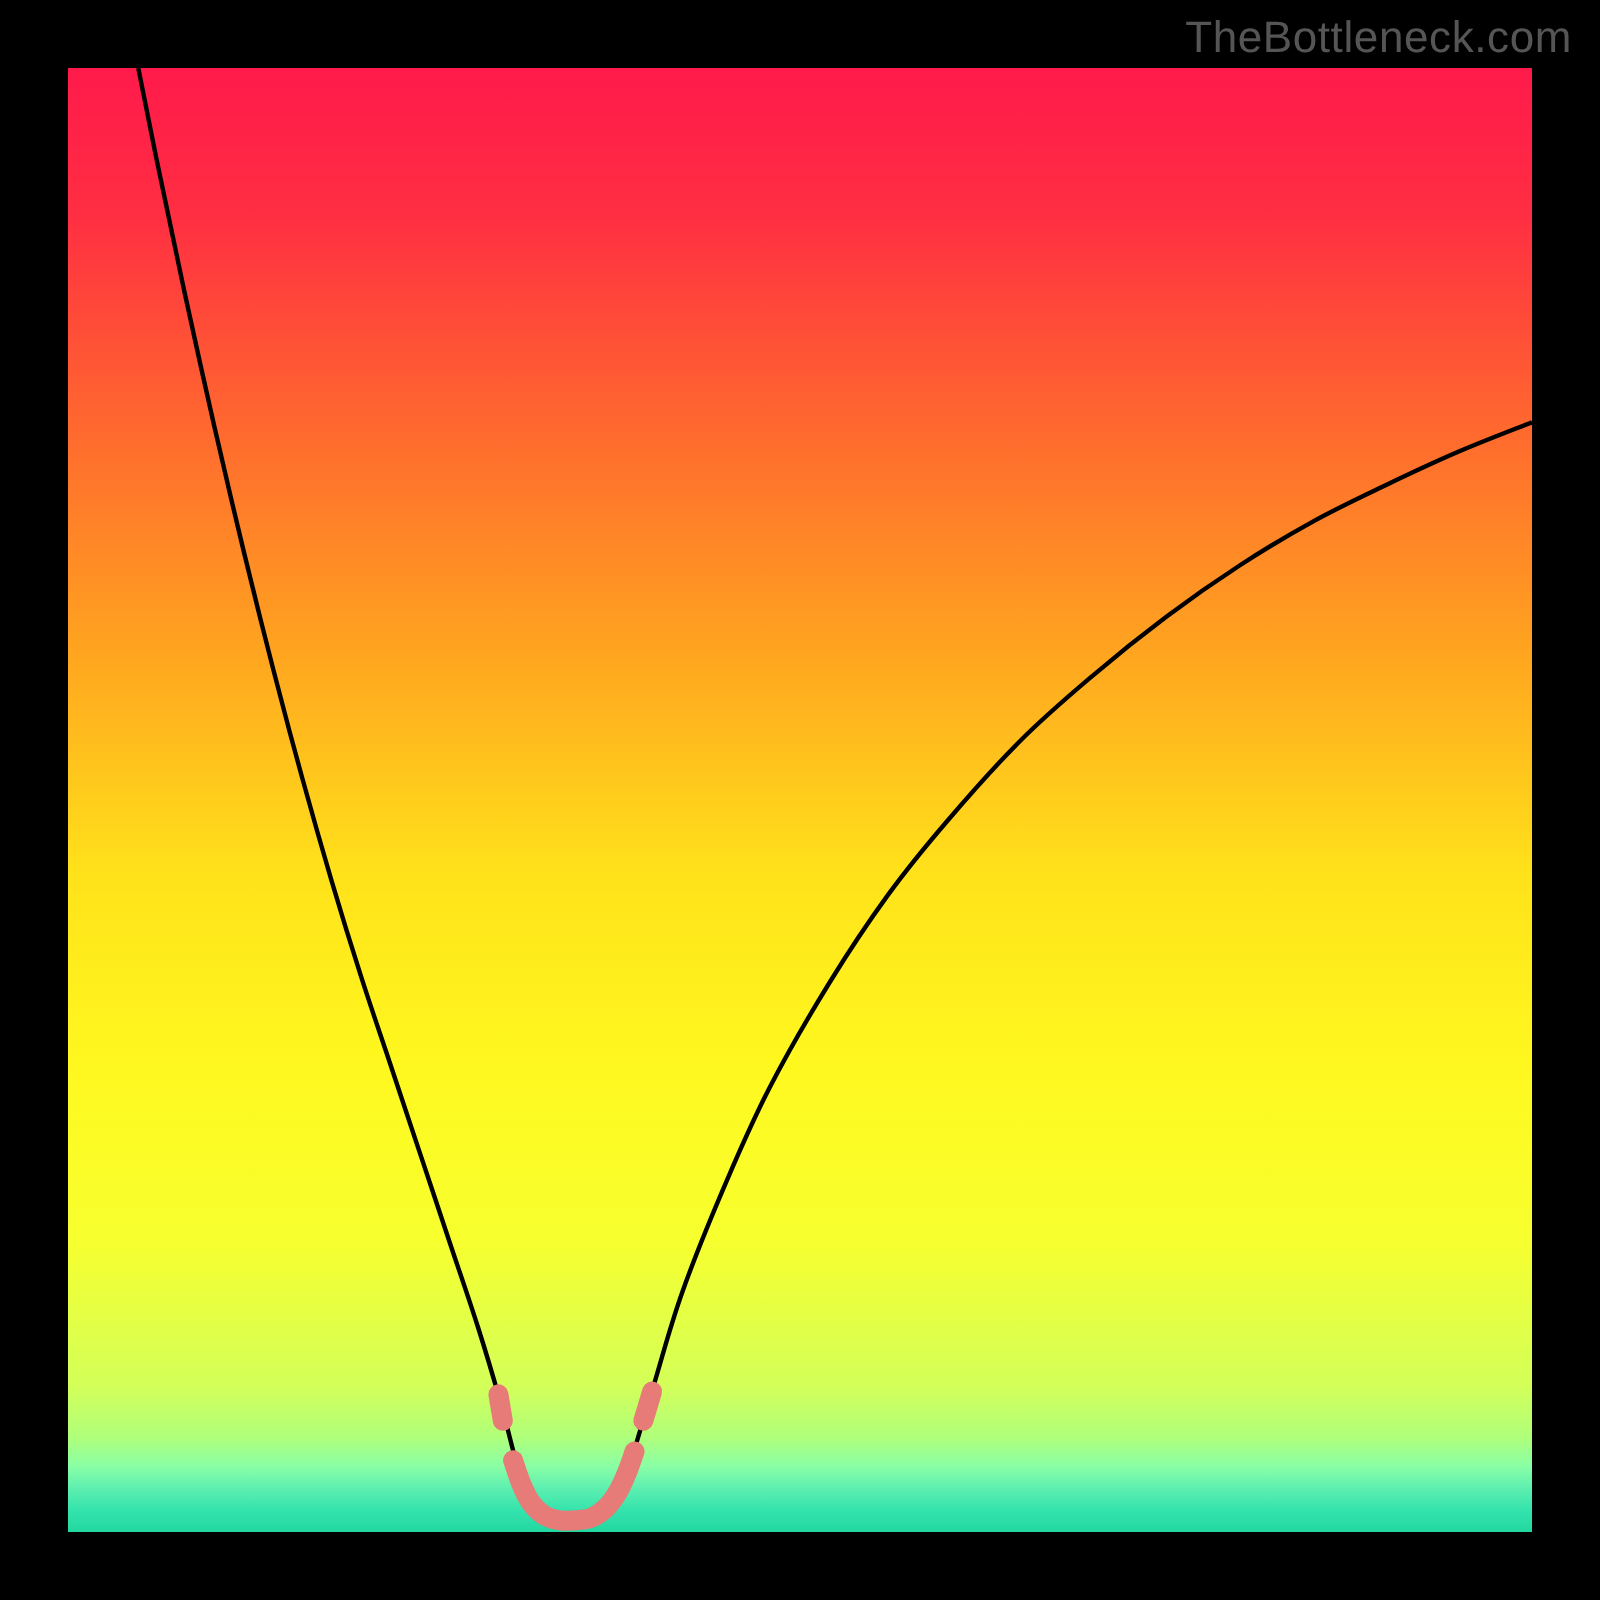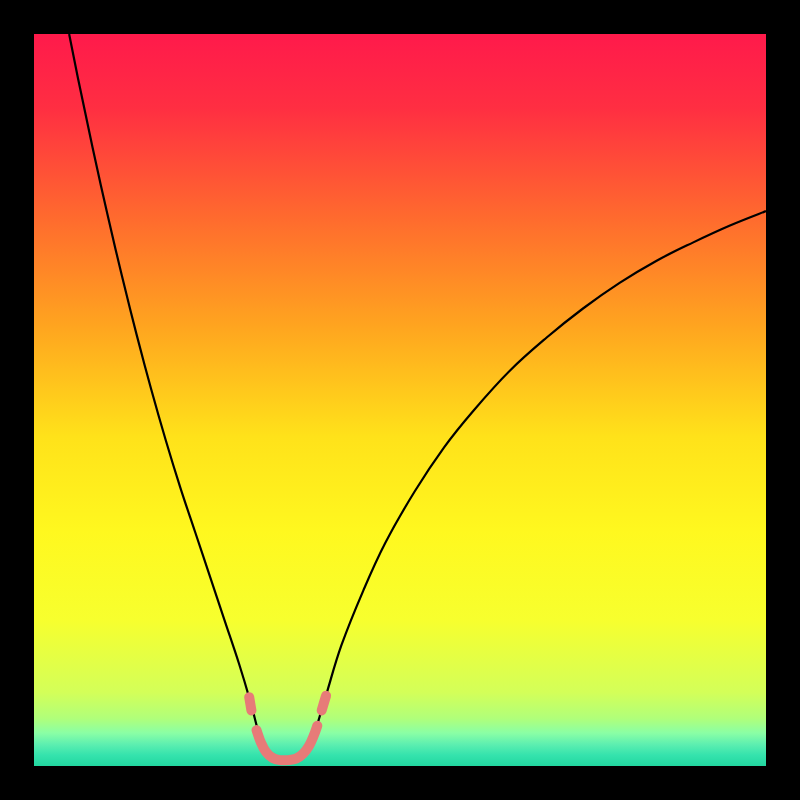--- a/index.html
+++ b/index.html
@@ -28,20 +28,21 @@
     user-select: none;
   }
   svg {
     display: block;
   }
 </style>
 </head>
 <body>
 
 <div class="chart-wrap">
+  <div class="watermark">TheBottleneck.com</div>
   <svg id="chart-svg" width="800" height="800" viewBox="0 0 800 800">
       <rect x="0" y="0" width="800" height="800" fill="#000"></rect>
       <defs>
         <linearGradient id="bg-grad" x1="0" y1="0" x2="0" y2="1">
           <stop offset="0%" stop-color="#ff1a4b"></stop>
           <stop offset="10%" stop-color="#ff2e42"></stop>
           <stop offset="25%" stop-color="#ff6a2e"></stop>
           <stop offset="40%" stop-color="#ffa51f"></stop>
           <stop offset="55.00000000000001%" stop-color="#ffe21a"></stop>
           <stop offset="68%" stop-color="#fff81f"></stop>

